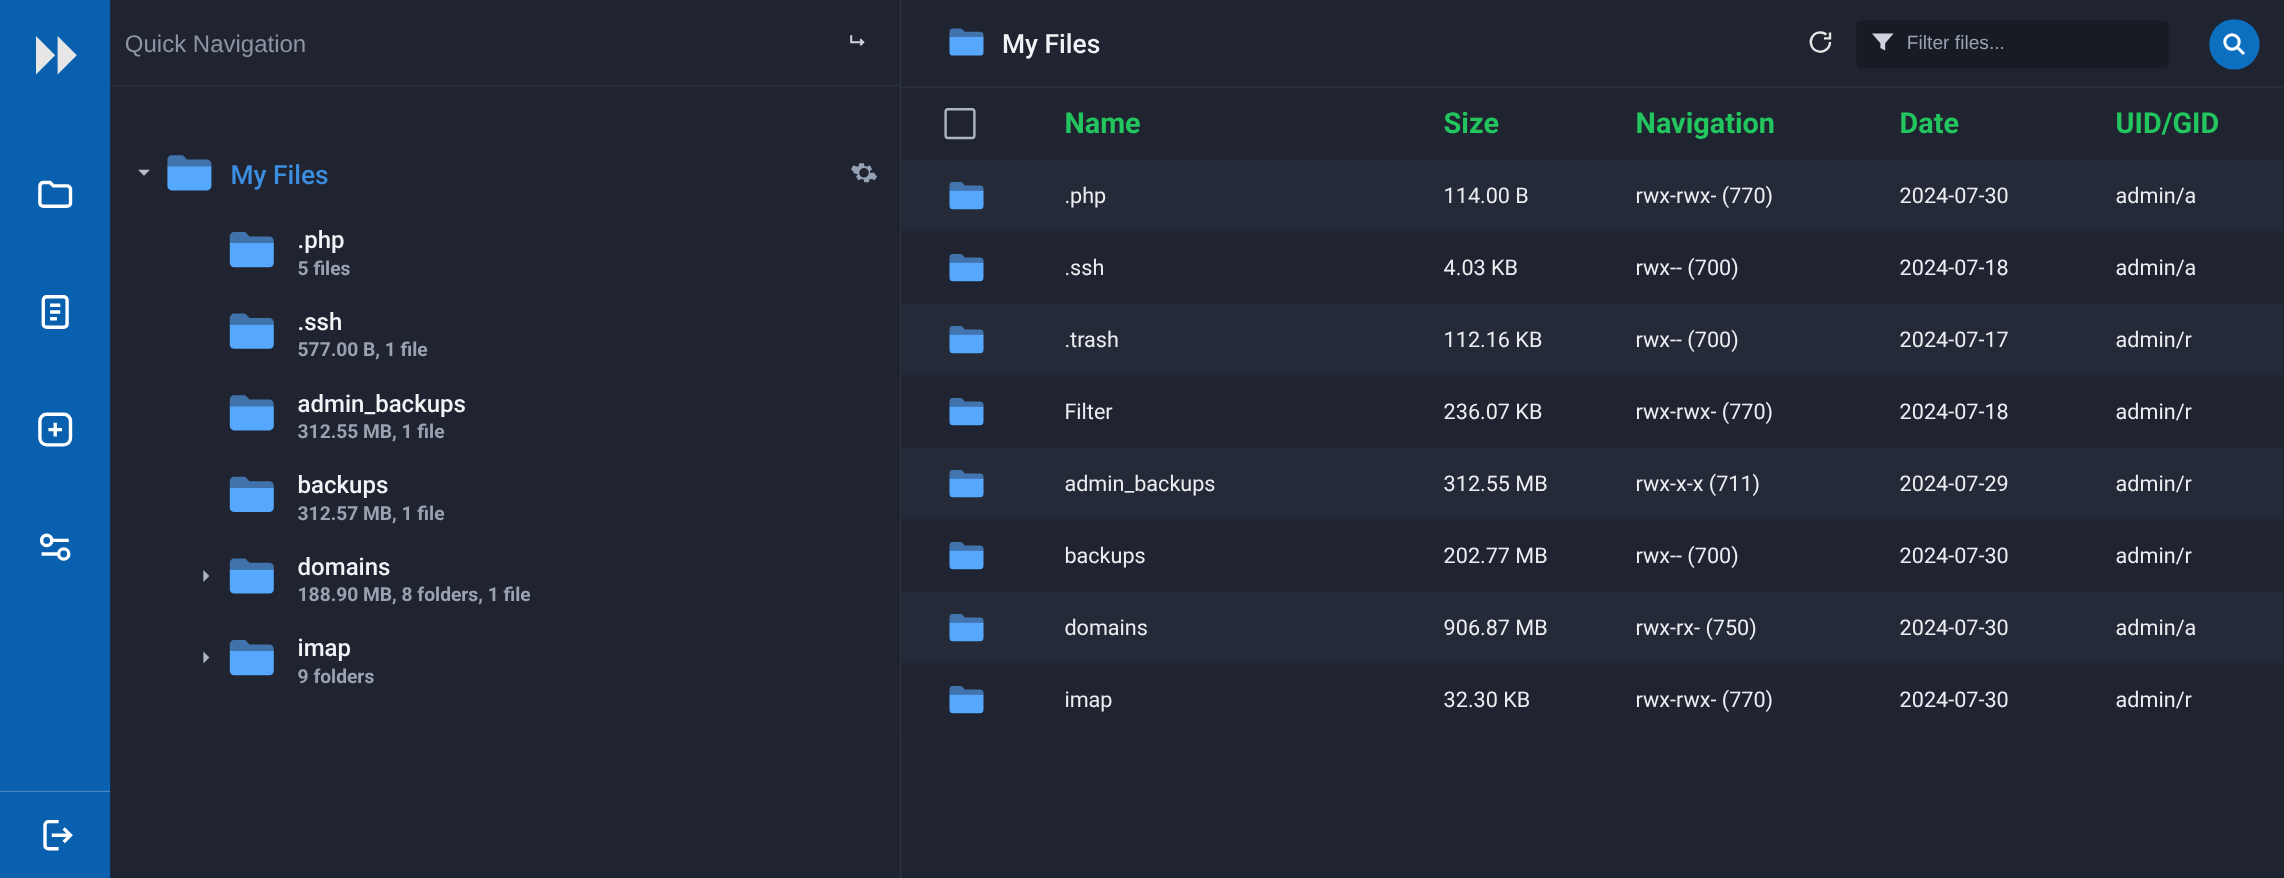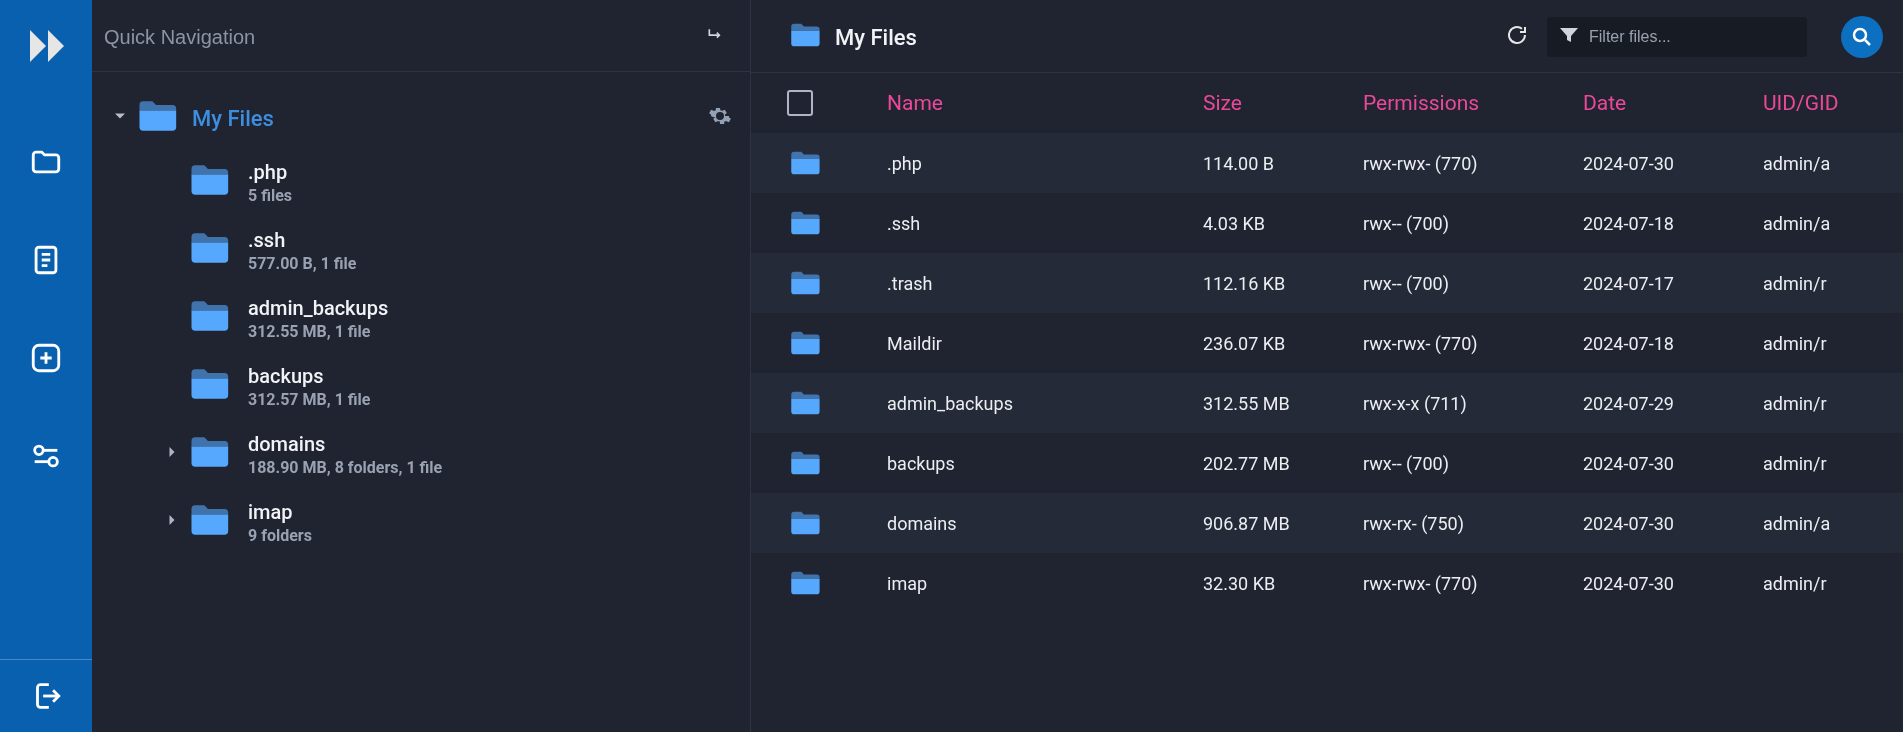--- a/index.html
+++ b/index.html
@@ -37,20 +37,21 @@
     margin-top: 60px;
   }
   .logo-arrows svg { width: 48px; height: 48px; }
 
   
   .side {
     width: 658px;
     background: #1f2430;
     display: flex;
     flex-direction: column;
+    gap: 28px;
   }
   .search-row {
     display: flex;
     align-items: center;
     padding: 22px 18px 18px 8px;
     border-bottom: 1px solid #2e3442;
   }
   .search-input {
     flex: 1;
     background: transparent;
@@ -126,21 +127,21 @@
   
   .tbl { flex:1; overflow:auto; }
   .thead, .trow {
     display:grid;
     grid-template-columns: 100px 1fr 160px 220px 180px 120px;
     align-items:center;
     padding: 0 20px 0 36px;
   }
   .thead {
     height:60px;
-    color:#ec4899; font-size:21px; font-weight:400;
+    color:#22c55e; font-size:24px; font-weight:700;
   }
   .thead .chk { display:flex; align-items:center;}
   .chkbox {
     width:26px; height:26px; border:2px solid #aeb6c6; border-radius:3px;
     cursor:pointer;
   }
   .trow {
     height:60px;
     font-size:18px;
     color:#eceef2;
@@ -352,21 +353,21 @@
     </div>
   </div>
 
   <div class="tbl">
     <div class="thead">
       <div class="chk">
           <div class="chkbox"></div>
         </div>
       <div>Name</div>
       <div>Size</div>
-      <div>Permissions</div>
+      <div>Navigation</div>
       <div>Date</div>
       <div>UID/GID</div>
     </div>
     <div id="table-body">
         <div class="trow">
           <div class="icon-cell sz-34">
             <svg viewBox="0 0 24 24" fill="currentColor">
               <path d="M3 6a2 2 0 0 1 2-2h5l2 2h9a2 2 0 0 1 2 2v1H3V6z" opacity=".6"></path>
               <path d="M3 9h20v9a2 2 0 0 1-2 2H5a2 2 0 0 1-2-2V9z"></path>
             </svg>
@@ -403,21 +404,21 @@
           <div>2024-07-17</div>
           <div class="cell-uid">admin/r</div>
         </div>
         <div class="trow">
           <div class="icon-cell sz-34">
             <svg viewBox="0 0 24 24" fill="currentColor">
               <path d="M3 6a2 2 0 0 1 2-2h5l2 2h9a2 2 0 0 1 2 2v1H3V6z" opacity=".6"></path>
               <path d="M3 9h20v9a2 2 0 0 1-2 2H5a2 2 0 0 1-2-2V9z"></path>
             </svg>
           </div>
-          <div>Maildir</div>
+          <div>Filter</div>
           <div>236.07 KB</div>
           <div>rwx-rwx- (770)</div>
           <div>2024-07-18</div>
           <div class="cell-uid">admin/r</div>
         </div>
         <div class="trow">
           <div class="icon-cell sz-34">
             <svg viewBox="0 0 24 24" fill="currentColor">
               <path d="M3 6a2 2 0 0 1 2-2h5l2 2h9a2 2 0 0 1 2 2v1H3V6z" opacity=".6"></path>
               <path d="M3 9h20v9a2 2 0 0 1-2 2H5a2 2 0 0 1-2-2V9z"></path>

